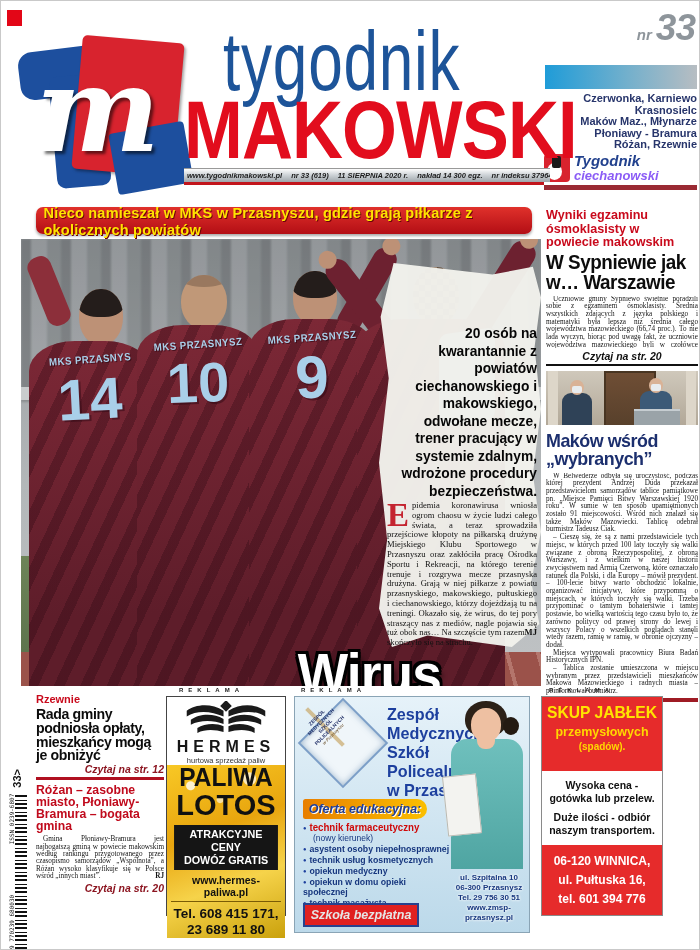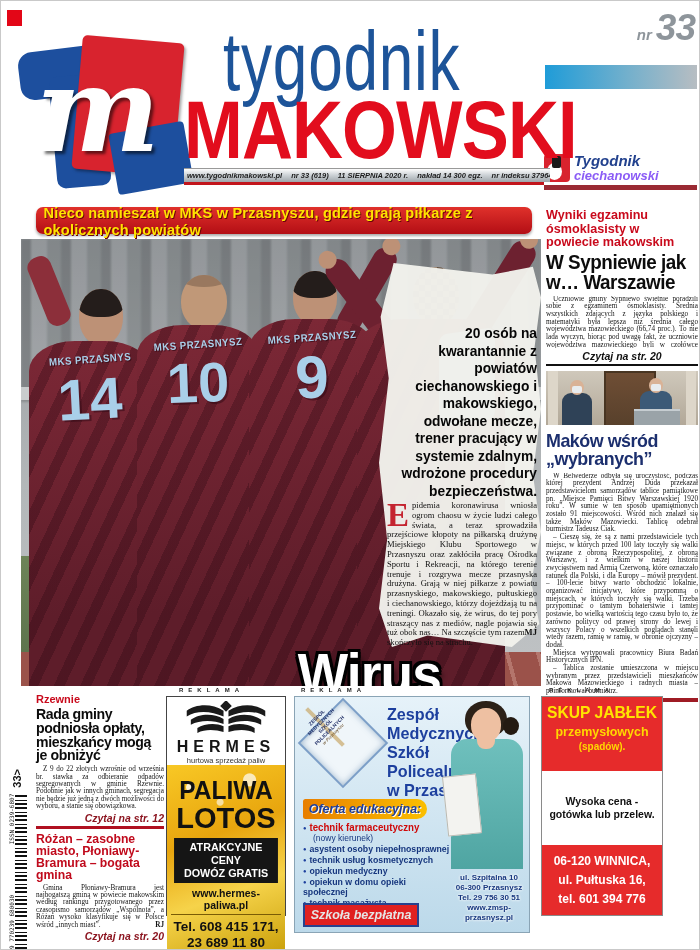--- a/index.html
+++ b/index.html
@@ -152,21 +152,21 @@
 
   #ad-hermes{left:165px;top:695px;width:120px;height:220px;border:1px solid #444;background:#fff;display:flex;flex-direction:column;box-sizing:border-box;}
   .hm-top{height:66px;text-align:center;padding-top:4px;}
   .hm-brand{font-weight:700;font-size:16px;letter-spacing:5px;color:#161616;margin-top:-3px;}
   .hm-tag{font-size:7.5px;color:#333;}
   .hm-gold{flex:1;background:
       radial-gradient(circle at 20% 12%,rgba(255,255,255,.8) 0 4px,transparent 5px),
       radial-gradient(circle at 70% 8%,rgba(255,255,255,.7) 0 6px,transparent 7px),
       radial-gradient(circle at 45% 20%,rgba(255,255,255,.6) 0 3px,transparent 4px),
       linear-gradient(160deg,#f8c825,#e8a50e 38%,#f6d34a 66%,#caa10c);
-      text-align:center;padding-top:13px;}
+      text-align:center;padding-top:0;}
   .hm-p1{font-weight:900;font-size:25px;line-height:25px;color:#111;transform:scaleX(.98);}
   .hm-p2{font-weight:700;font-size:29px;line-height:30px;color:#111;}
   .hm-offer{margin:5px 6px 4px;background:#151515;color:#fff;font-weight:700;font-size:11px;line-height:13px;padding:3px 0;transform:scaleX(.98);}
   .hm-web{font-weight:700;font-size:10.5px;color:#111;border-bottom:1px solid #7a5c05;padding-bottom:3px;margin:0 4px;}
   .hm-tel{font-weight:900;font-size:13.5px;line-height:16px;color:#111;margin-top:4px;}
 
   #ad-medical{left:293px;top:695px;width:236px;height:237px;border:1px solid #8aa4b5;box-sizing:border-box;
       background:linear-gradient(#e6f2f9,#bcd9ea);overflow:hidden;}
   .md-badge{position:absolute;left:16px;top:14px;width:60px;height:60px;transform:rotate(45deg);
       background:#f0f6fa;border:2px solid #7b9ec7;box-shadow:inset 0 0 6px rgba(80,120,160,.5);}
@@ -225,20 +225,28 @@
   <div class="abs" id="title-top">tygodnik</div>
   <div class="abs" id="title-main">MAKOWSKI</div>
   <div class="abs" id="issue-no">
     <span class="lbl">nr</span><span class="num">33</span>
   </div>
   <div class="abs" id="price-bar">
     <span class="p1">Cena</span>
     <span class="p2">3</span>
     <span class="p3">zł (w tym 5% VAT)</span>
   </div>
+  <div class="abs" id="localities">
+    <span>Czerwonka, Karniewo</span>
+    <span>Krasnosielc</span>
+    <span>Maków Maz., Młynarze</span>
+    <span>Płoniawy - Bramura</span>
+    <span>Różan, Rzewnie</span>
+    <span>Sypniewo, Szelków</span>
+  </div>
   <div class="abs" id="partner">
     <div class="pt-icon">
         <i></i>
         <b></b>
       </div>
     <div class="pt-words">
       <span class="pt-w1">Tygodnik</span>
       <span class="pt-w2">ciechanowski</span>
     </div>
   </div>
@@ -336,23 +344,20 @@
       <p>Miejsca wytypowali pracownicy Biura Badań Historycznych IPN.</p>
       <p>– Tablica zostanie umieszczona w miejscu wybranym przez przedstawicieli mieszkańców Makowa Mazowieckiego i radnych miasta – poinformował burmistrz.</p>
 
     </div>
     <div class="sb-rule2"></div>
   </div>
 
   <div class="abs" id="botcol">
     <div class="bc-kicker">Rzewnie</div>
     <div class="bc-head">Rada gminy podniosła opłaty, mieszkańcy mogą je obniżyć</div>
-    <div class="bc-body">
-      <p>Z 9 do 22 złotych wzrośnie od września br. stawka za odbieranie odpadów segregowanych w gminie Rzewnie. Podobnie jak w innych gminach, segregacja nie będzie już jedną z dwóch możliwości do wyboru, a stanie się obowiązkowa.</p>
-    </div>
     <div class="bc-more">Czytaj na str. 12</div>
     <div class="bc-rule"></div>
     <div class="bc-head2">Różan – zasobne miasto, Płoniawy-Bramura – bogata gmina</div>
     <div class="bc-body">
       <p><span>Gmina Płoniawy-Bramura jest najbogatszą gminą w powiecie makowskim według rankingu przygotowanego przez czasopismo samorządów „Wspólnota”, a Różan wysoko klasyfikuje się w Polsce wśród „innych miast”.</span>
       <b class="sig">RJ</b></p>
     </div>
     <div class="bc-more">Czytaj na str. 20</div>
   </div>
 
@@ -445,20 +450,21 @@
   </div>
 
   <div class="abs" id="ad-apples">
     <div class="ap-top">
       <div class="ap-title">SKUP JABŁEK</div>
       <div class="ap-sub">przemysłowych</div>
       <div class="ap-note">(spadów).</div>
     </div>
     <div class="ap-mid">
       <div>Wysoka cena - gotówka lub przelew.</div>
+      <div>Duże ilości - odbiór naszym transportem.</div>
     </div>
     <div class="ap-bot">
       <div>06-120 WINNICA,</div>
       <div>ul. Pułtuska 16,</div>
       <div>tel. 601 394 776</div>
     </div>
   </div>
 
 </div>
 

